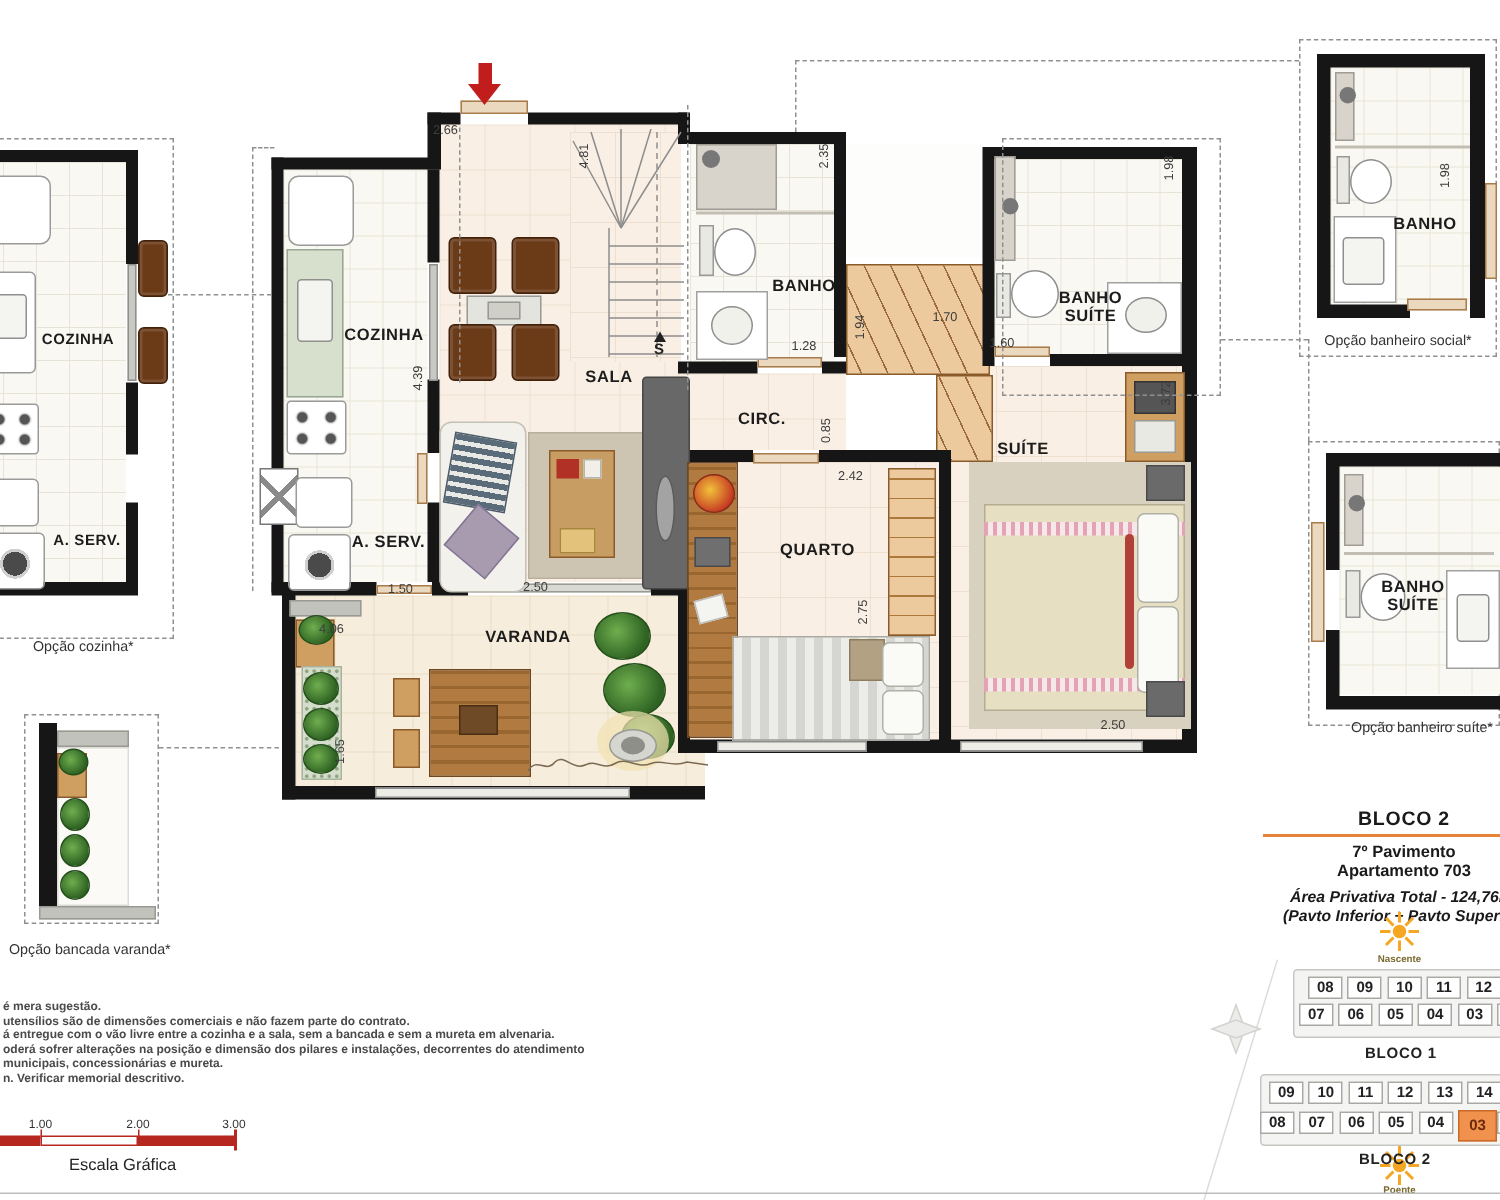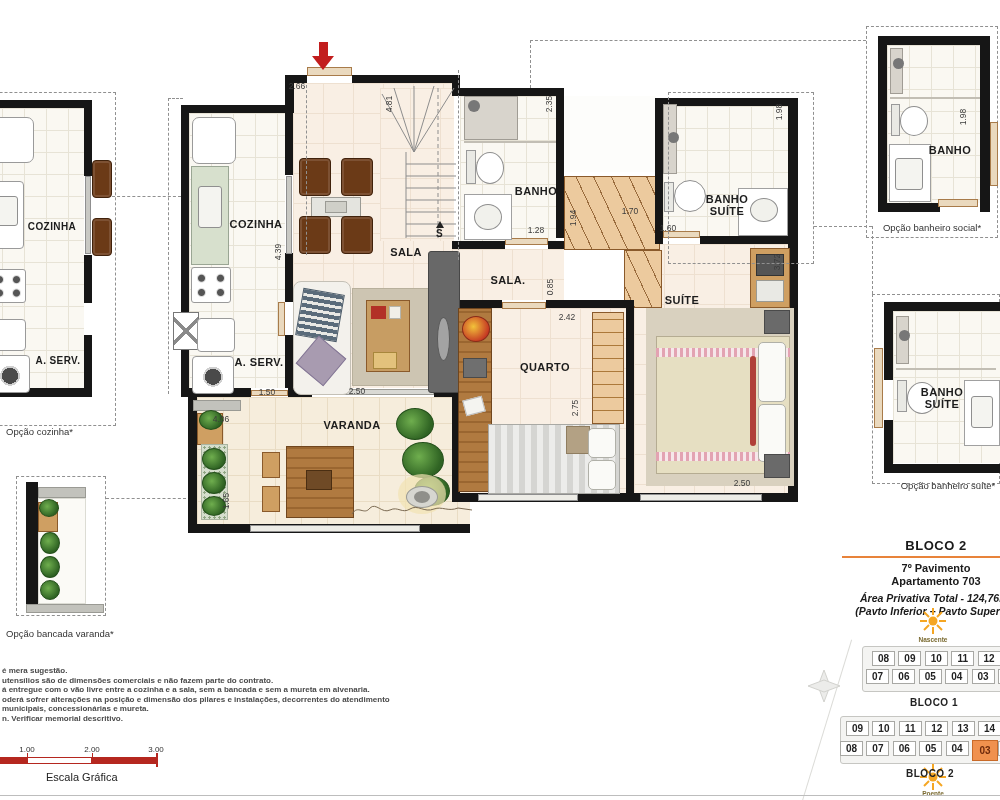--- a/index.html
+++ b/index.html
@@ -238,21 +238,21 @@
   <div class="a wbox" style="left:-8px;top:117px;width:42px;height:46px;border-radius:7px"></div>
   <div class="a wbox" style="left:-10px;top:181px;width:34px;height:68px"></div>
   <div class="a sink" style="left:-4px;top:196px;width:22px;height:30px"></div>
   <div class="a burners" style="left:-10px;top:269px;width:36px;height:34px"></div>
   <div class="a wbox" style="left:-8px;top:319px;width:34px;height:32px"></div>
   <div class="a wbox drum" style="left:-10px;top:355px;width:40px;height:38px"></div>
   <div class="a chair" style="left:92px;top:160px;width:20px;height:38px"></div>
   <div class="a chair" style="left:92px;top:218px;width:20px;height:38px"></div>
   <div class="a lbl" style="left:52px;top:227px;font-size:10px">COZINHA</div>
   <div class="a lbl" style="left:58px;top:361px;font-size:10px">A. SERV.</div>
-  <div class="a cap" style="left:6px;top:426px">Opção cozinha*</div>
+  <div class="a cap" style="left:22px;top:426px">Opção cozinha*</div>
 
   <div class="a dashed" style="left:16px;top:476px;width:90px;height:140px"></div>
   <div class="a" style="left:38px;top:498px;width:48px;height:106px;background:#fbfaf6;border:1px solid #dcdcd4;box-sizing:border-box"></div>
   <div class="a wall" style="left:26px;top:482px;width:12px;height:122px"></div>
   <div class="a" style="left:38px;top:487px;width:48px;height:11px;background:#c2c2bc;border:1px solid #9a9a94;box-sizing:border-box"></div>
   <div class="a wood2" style="left:38px;top:502px;width:20px;height:30px"></div>
   <div class="a plant" style="left:39px;top:499px;width:20px;height:18px"></div>
   <div class="a plant" style="left:40px;top:532px;width:20px;height:22px"></div>
   <div class="a plant" style="left:40px;top:556px;width:20px;height:22px"></div>
   <div class="a plant" style="left:40px;top:580px;width:20px;height:20px"></div>
@@ -292,21 +292,21 @@
   <div class="a" style="left:964px;top:380px;width:36px;height:66px;background:#fff;border:1px solid #a0a0a0;box-sizing:border-box"></div>
   <div class="a sink" style="left:971px;top:396px;width:22px;height:32px"></div>
   <div class="a lbl wrap" style="left:942px;top:398px;width:62px">BANHO SUÍTE</div>
   <div class="a cap" style="left:888px;top:480px;width:120px;text-align:center">Opção banheiro suíte*</div>
 
   <div id="plan-labels">
       <div class="a lbl" style="left: 256px; top: 224px;">COZINHA</div>
       <div class="a lbl" style="left: 259px; top: 362px;">A. SERV.</div>
       <div class="a lbl" style="left: 406px; top: 252px;">SALA</div>
       <div class="a lbl" style="left: 536px; top: 191px;">BANHO</div>
-      <div class="a lbl" style="left: 508px; top: 280px;">SALA.</div>
+      <div class="a lbl" style="left: 508px; top: 280px;">CIRC.</div>
       <div class="a lbl" style="left: 682px; top: 300px;">SUÍTE</div>
       <div class="a lbl wrap" style="width: 58px; left: 727px; top: 205px;">BANHO SUÍTE</div>
       <div class="a lbl" style="left: 545px; top: 367px;">QUARTO</div>
       <div class="a lbl" style="left: 352px; top: 425px;">VARANDA</div>
     </div>
   <div id="plan-dims">
       <span class="a dim" style="left: 297px; top: 86px;">2.66</span>
       <span class="a dim v" style="left: 389px; top: 104px;">4.81</span>
       <span class="a dim v" style="left: 549px; top: 104px;">2.35</span>
       <span class="a dim" style="left: 536px; top: 230px;">1.28</span>

